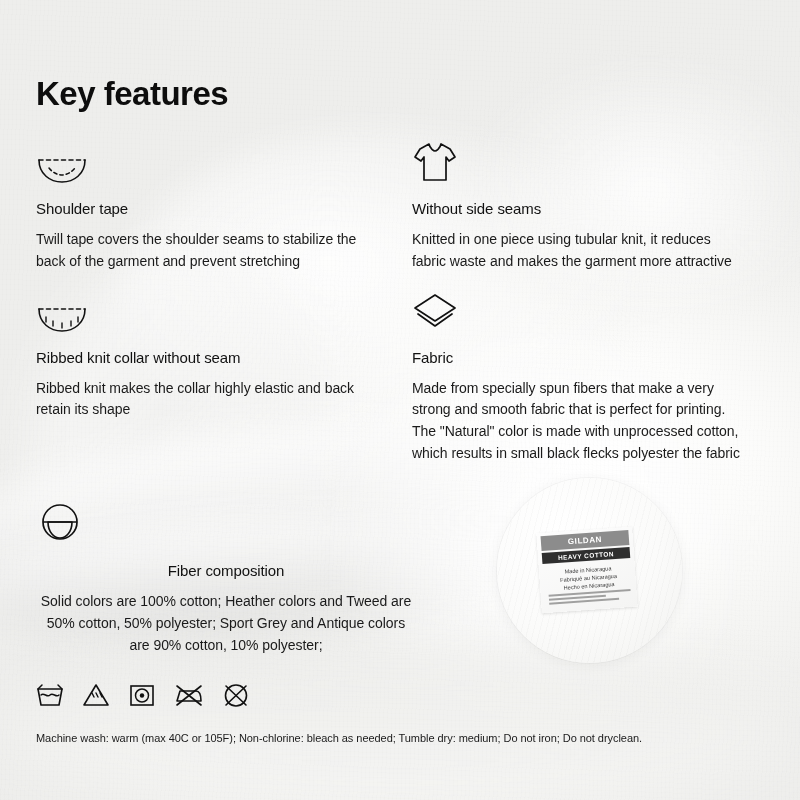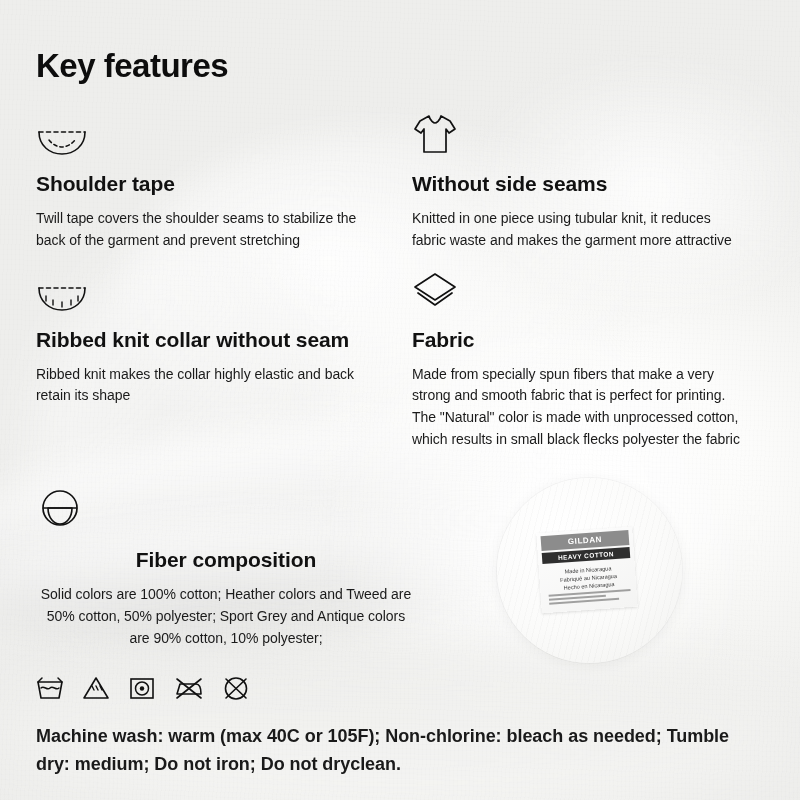--- a/index.html
+++ b/index.html
@@ -50,20 +50,21 @@
       repeating-linear-gradient(92deg, rgba(0,0,0,0.028) 0px, rgba(0,0,0,0.028) 1px, rgba(255,255,255,0) 1px, rgba(255,255,255,0) 4px),
       repeating-linear-gradient(2deg, rgba(0,0,0,0.018) 0px, rgba(0,0,0,0.018) 1px, rgba(255,255,255,0) 1px, rgba(255,255,255,0) 5px);
     pointer-events: none;
   }
 
   
   .content {
     position: relative;
     z-index: 5;
     padding: 40px 28px 0 36px;
+    margin-top: 28px;
   }
   h1 {
     font-size: 33px;
     line-height: 1.1;
     font-weight: 700;
     letter-spacing: -0.5px;
     color: #0d0d0d;
     margin: 8px 0 26px 0;
   }
 
@@ -77,22 +78,22 @@
     padding-right: 26px;
     margin-bottom: 14px;
   }
   .feature .icon {
     height: 46px;
     display: flex;
     align-items: flex-end;
     margin-bottom: 16px;
   }
   .feature h2 {
-    font-size: 21px;
-    font-weight: 700;
+    font-size: 15px;
+    font-weight: 400;
     color: #111;
     margin: 0 0 12px 0;
     letter-spacing: -0.1px;
   }
   .feature p {
     font-size: 14px;
     line-height: 1.55;
     color: #1a1a1a;
     margin: 0;
     letter-spacing: -0.05px;
@@ -111,26 +112,25 @@
     margin-top: 26px;
     max-width: 730px;
   }
   .care-icons {
     display: flex;
     gap: 18px;
     align-items: center;
     margin-bottom: 22px;
   }
   .care p {
-    font-size: 18px;
+    font-size: 11px;
     line-height: 1.55;
     color: #1a1a1a;
     margin: 0;
     letter-spacing: -0.05px;
-    font-weight: bold;
   }
 
   
   .label-photo {
     position: absolute;
     left: 497px;
     top: 478px;
     width: 185px;
     height: 185px;
     border-radius: 50%;

